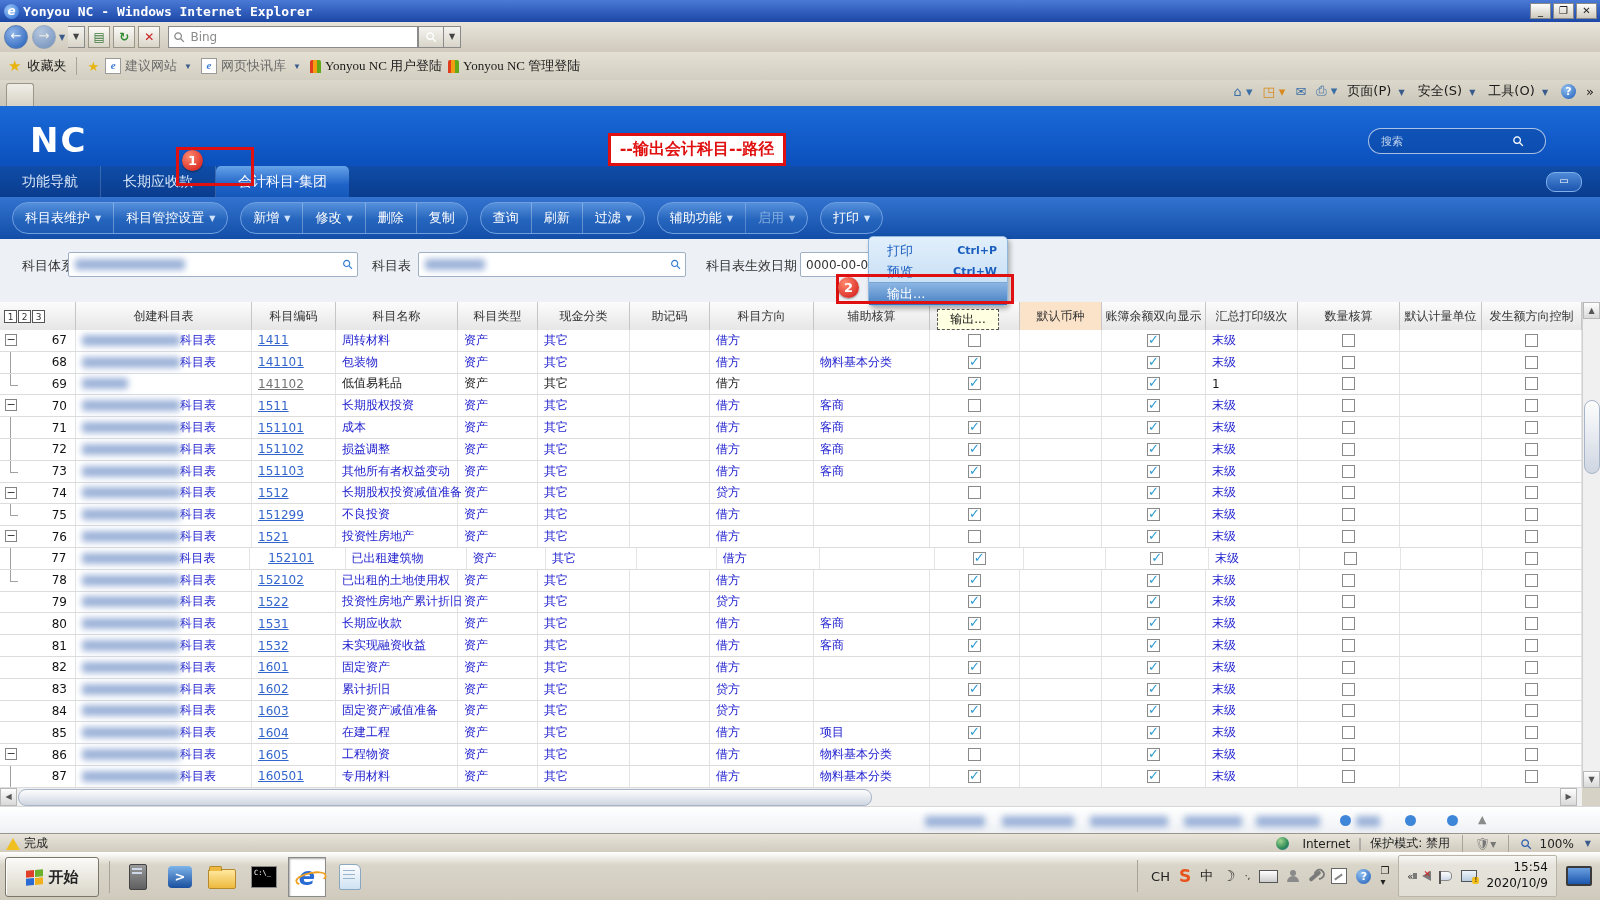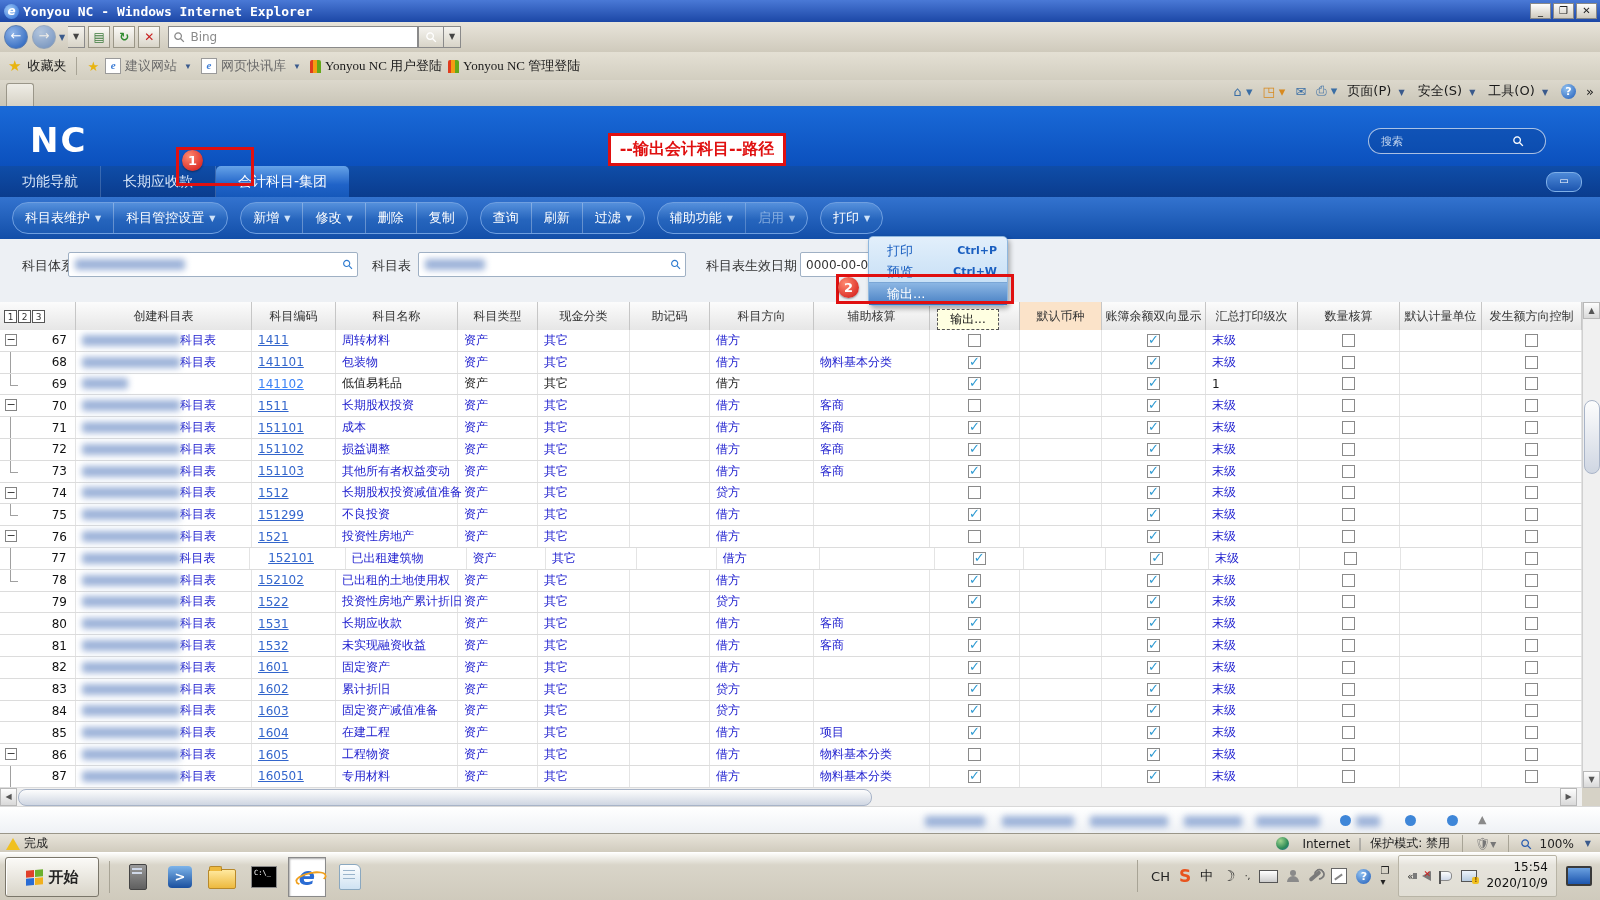--- a/index.html
+++ b/index.html
@@ -81,21 +81,21 @@
       font-size:12px;color:#333;white-space:nowrap;overflow:hidden;}
   .th.hl{background:#fbe3c9;}
   .lvlbox{width:13px;height:13px;border:1px solid #555;background:#fff;font-size:9px;text-align:center;line-height:12px;margin-right:1px;box-sizing:border-box;}
   .tbody{position:absolute;left:0;top:28px;width:1582px;height:458px;overflow:hidden;}
   .trow{display:flex;height:21.8px;border-bottom:1px solid #dcdcdc;box-sizing:border-box;background:#fff;}
   .td{box-sizing:border-box;border-right:1px solid #e4e4e4;display:flex;align-items:center;padding-left:6px;
       white-space:nowrap;overflow:visible;font-size:12px;color:#2121cf;}
   .td.center{justify-content:center;padding-left:0;}
   .td.num{justify-content:flex-end;padding-right:8px;color:#111;}
   .trow.black .td{color:#1a1a1a;}
-  .trow.black .td a{color:#3b82f6;}
+  .trow.black .td a{color:#737373;}
   .td a{color:#3366cc;text-decoration:underline;}
   .cb{width:13px;height:13px;border:1px solid #8a8a8a;background:#fff;position:relative;display:inline-block;box-sizing:border-box;}
   .cb.checked::after{content:"✓";position:absolute;left:0px;top:-3px;color:#2d9ad2;font-weight:bold;font-size:13px;}
   .tree{position:relative;padding-left:0;border-right:none;}
   .tree.minus::before{content:"−";position:absolute;left:5px;top:4px;width:12px;height:12px;border:1px solid #848484;
        background:#fff;font-size:11px;line-height:10px;text-align:center;box-sizing:border-box;color:#333;}
   .tree.line::before{content:"";position:absolute;left:10px;top:0;bottom:0;border-left:1px solid #a0a0a0;}
   .tree.last::before{content:"";position:absolute;left:10px;top:0;height:11px;width:7px;
        border-left:1px solid #a0a0a0;border-bottom:1px solid #a0a0a0;}
   .vscroll{left:1582px;top:302px;width:17px;height:486px;background:#f0f0f0;border-left:1px solid #d0d0d0;}

